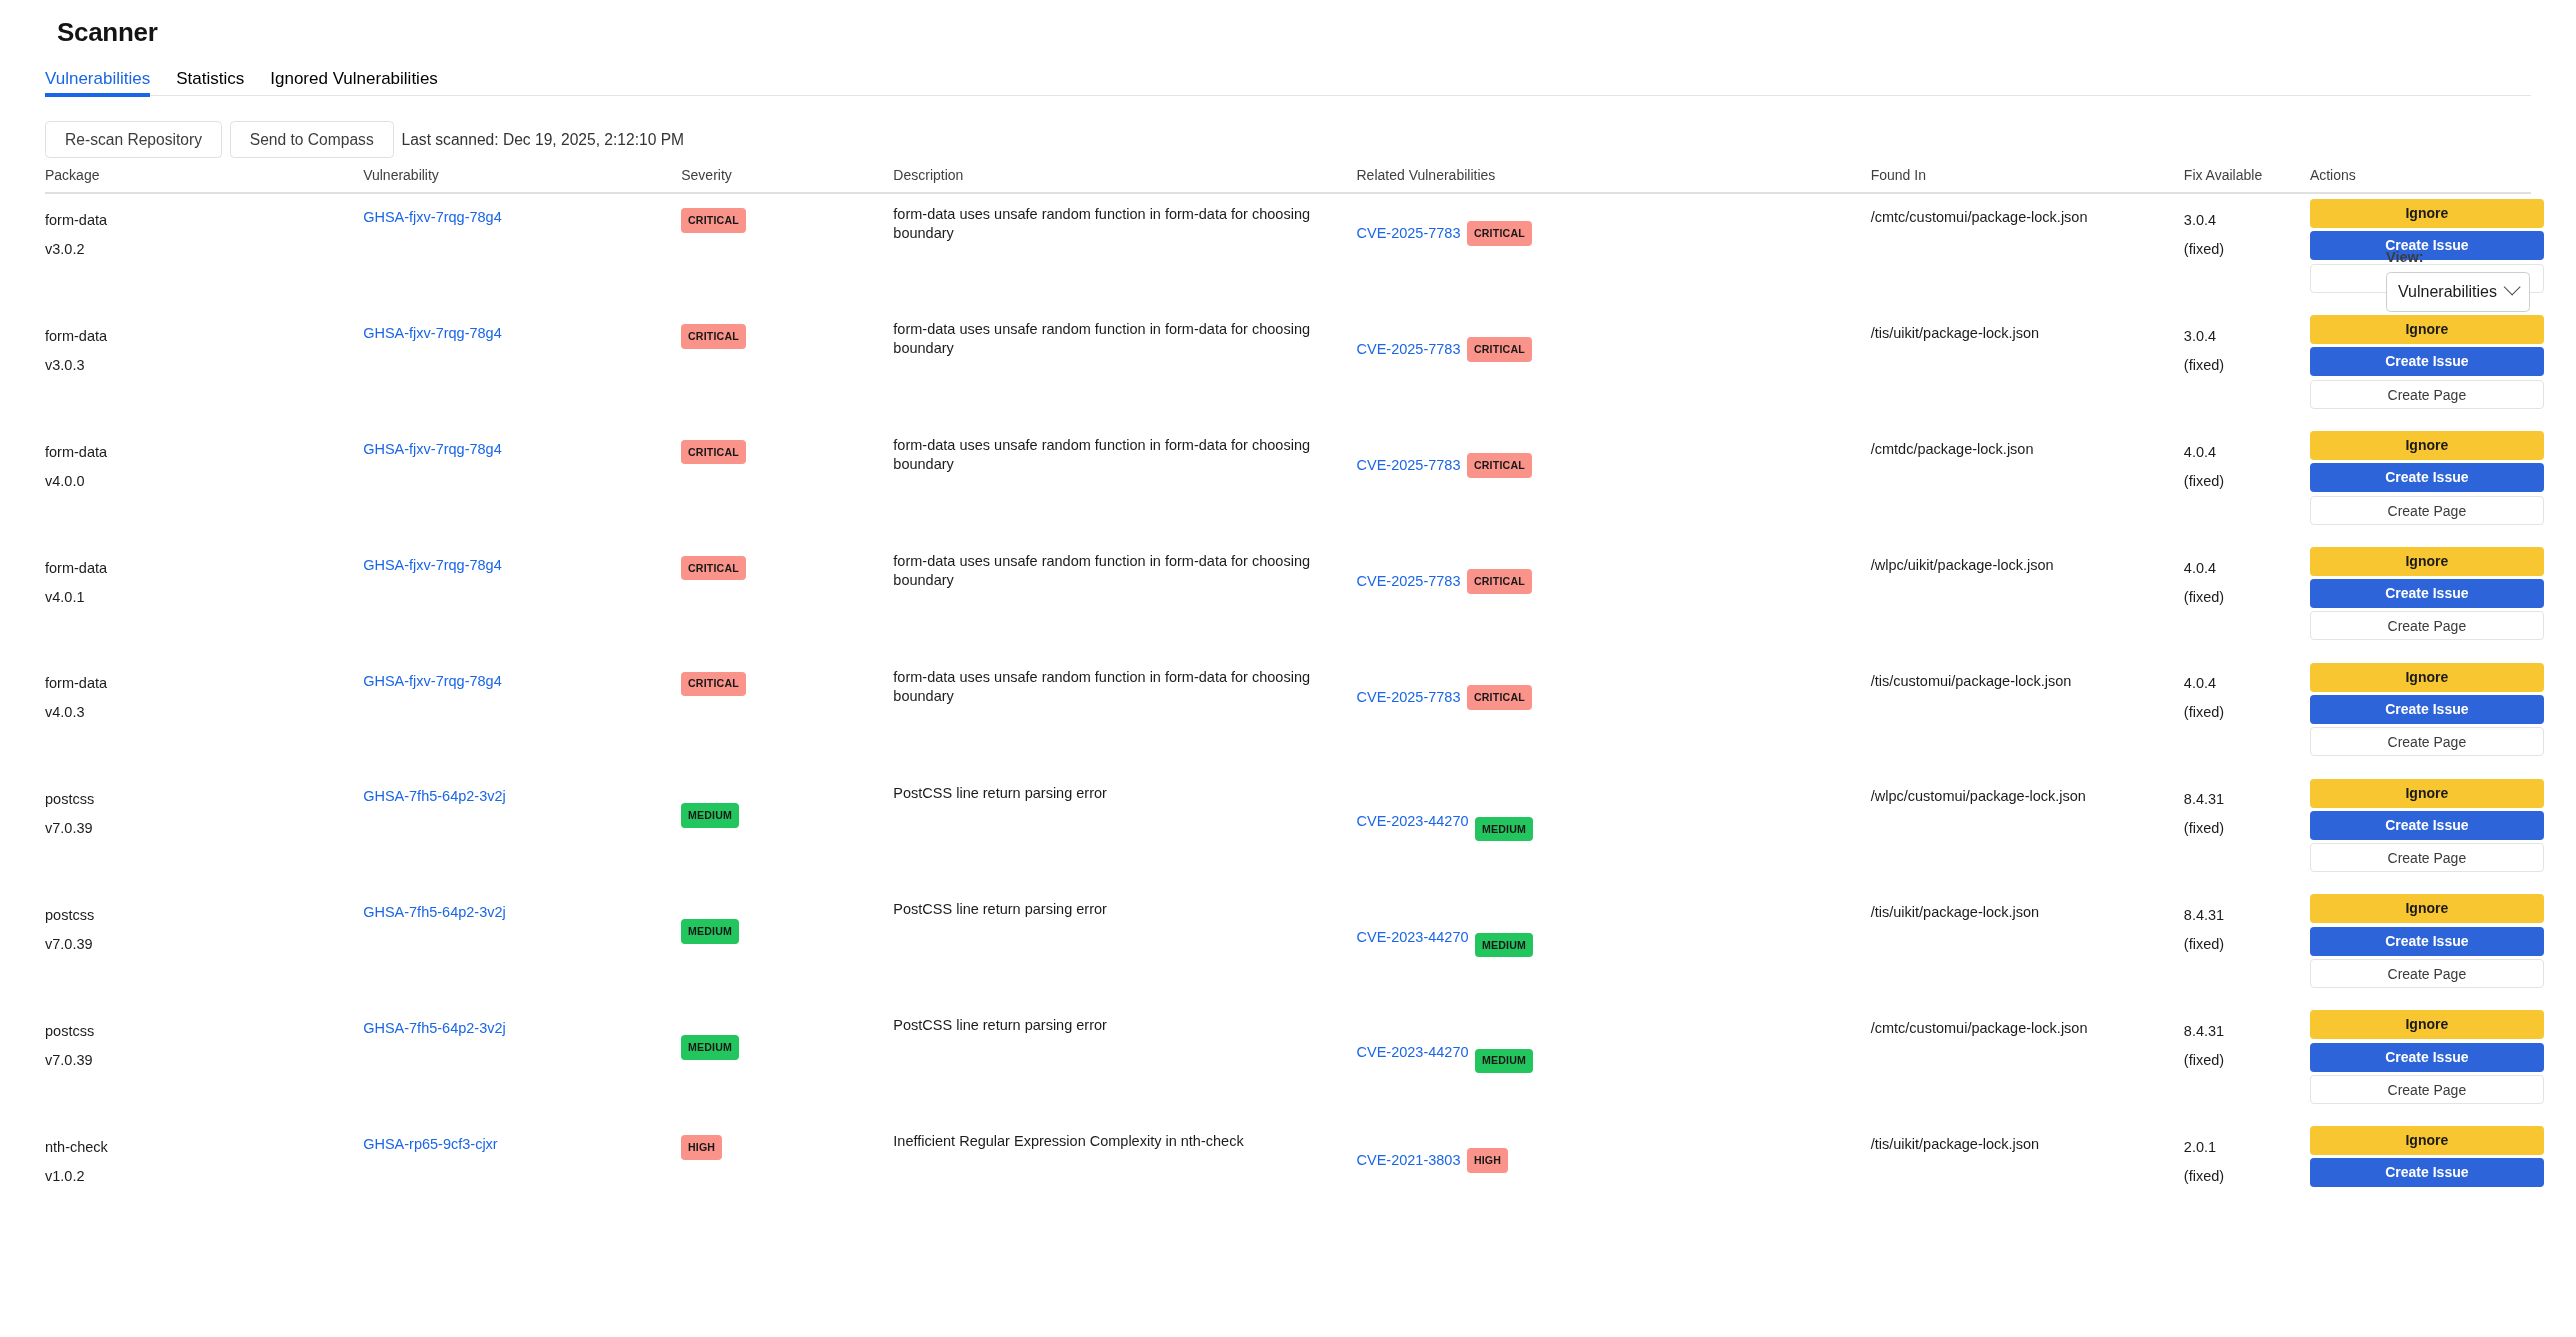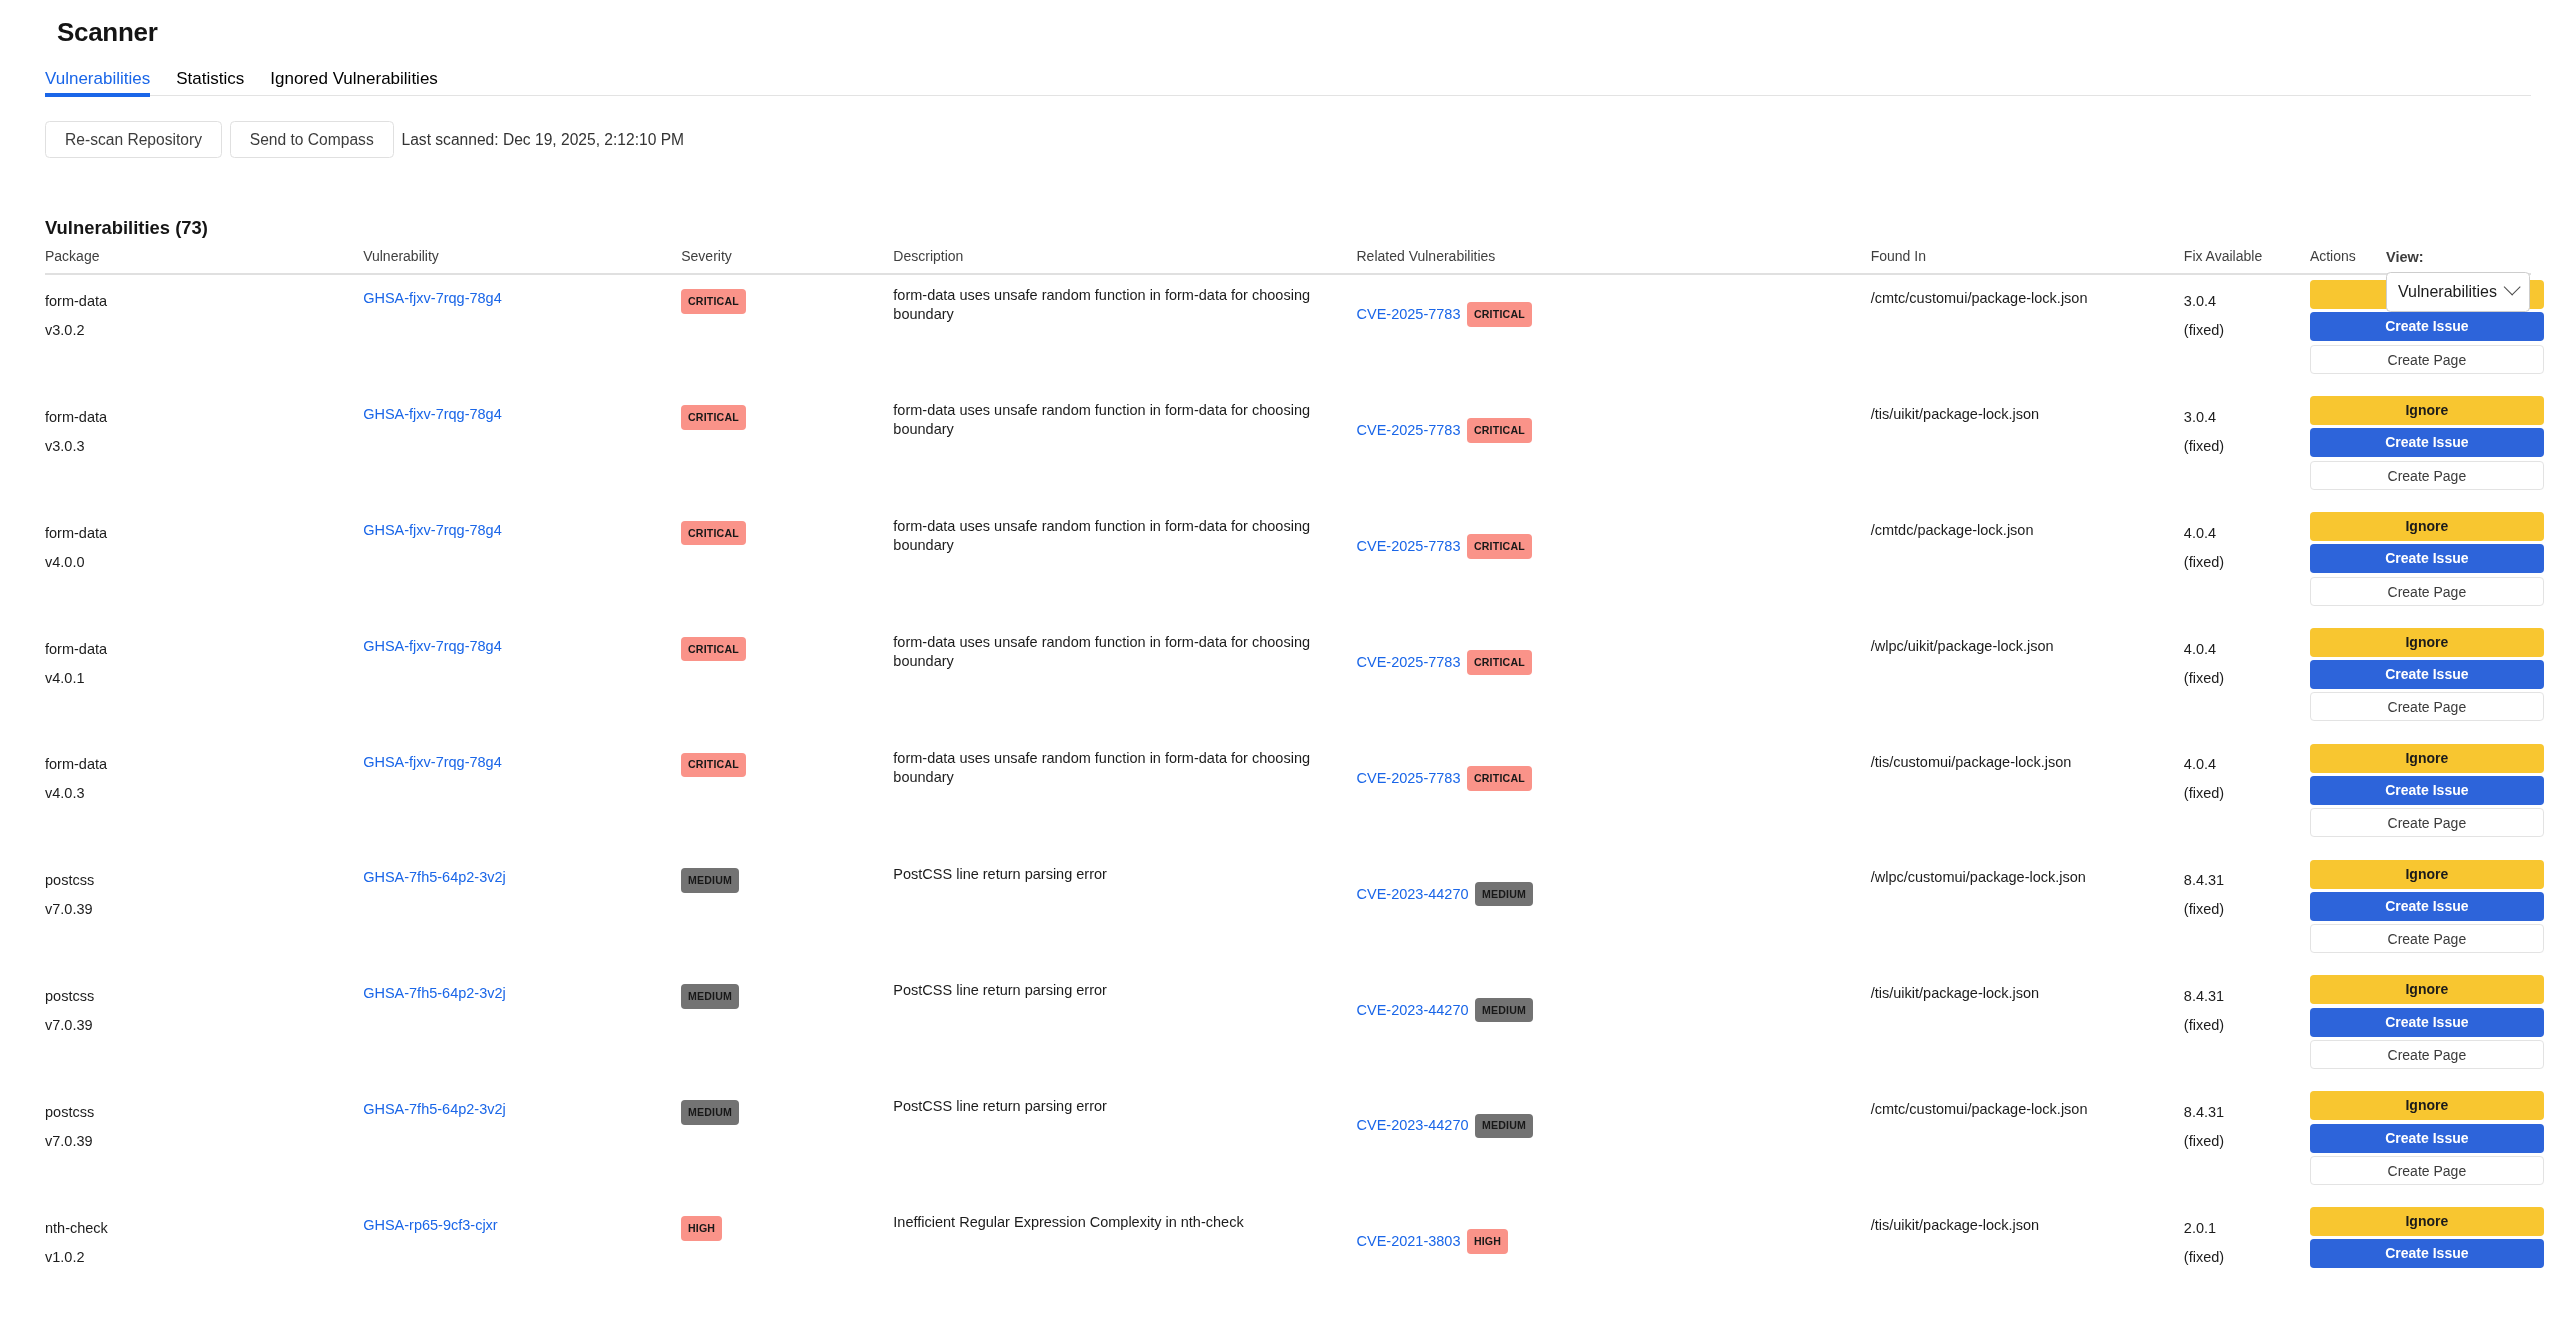--- a/index.html
+++ b/index.html
@@ -155,21 +155,21 @@
     font-size: 10.6px;
     font-weight: bold;
     letter-spacing: 0.2px;
     padding: 2.8px 6.7px;
     border-radius: 3.9px;
     color: #181818;
     vertical-align: middle;
   }
   .badge.critical { background: #fa9389; }
   .badge.high     { background: #fa9389; }
-  .badge.medium   { background: #737373; }
+  .badge.medium   { background: #22c55e; margin-top: 16px; }
 
   .rel-wrap { display: flex; align-items: center; gap: 6.7px; padding-top: 14.5px; }
   .desc { padding-top: 11px; padding-right: 20px; }
   .found { padding-top: 14.5px; }
   .fix-ver  { display: block; line-height: 26px; }
   .fix-note { display: block; line-height: 32px; }
 
   .actions { padding-top: 5.6px; }
   .act-btn {
     display: block;
@@ -208,21 +208,20 @@
   </div>
 
   <div class="view-area">
     <div class="view-label">View:</div>
     <div class="view-select">
       <span>Vulnerabilities</span>
       <span class="chev"></span>
     </div>
   </div>
 
-  <div class="table-title">Vulnerabilities (73)</div>
 
   <table>
     <colgroup>
       <col class="c-pkg">
         <col class="c-vuln">
         <col class="c-sev">
         <col class="c-desc">
       <col class="c-rel">
         <col class="c-found">
         <col class="c-fix">

